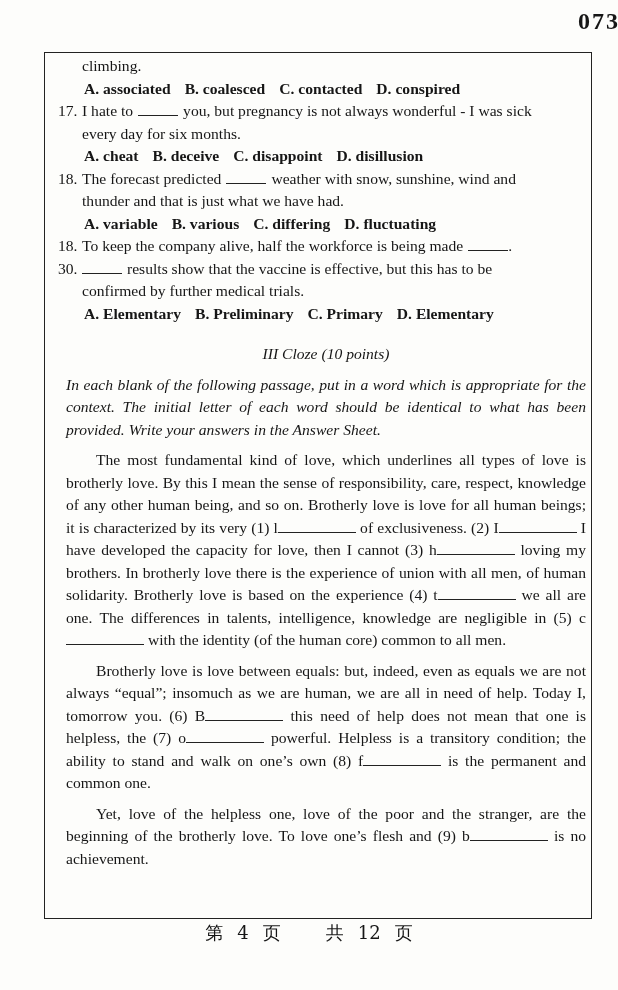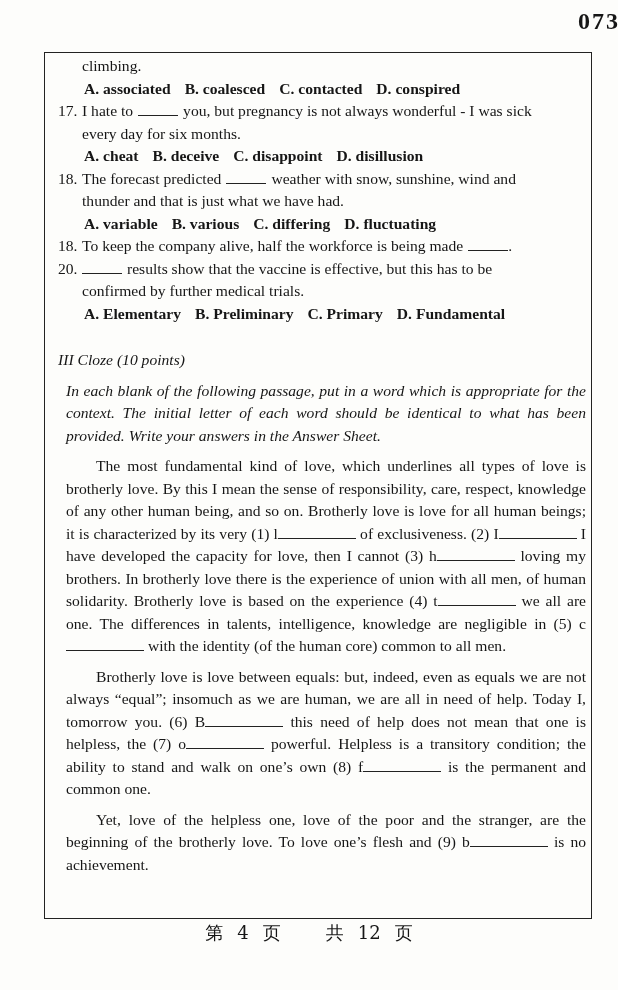--- a/index.html
+++ b/index.html
@@ -21,21 +21,21 @@
   }
   .q { margin: 0; text-align: justify; text-align-last: left; }
   .q .num { display: inline-block; width: 24px; }
   .q .cont { padding-left: 24px; }
   .opts { padding-left: 26px; white-space: nowrap; font-weight: bold; }
   .opts span { display: inline-block; }
   .opts span + span { margin-left: 14px; }
   .blank { display: inline-block; border-bottom: 1px solid #222; height: 14px; vertical-align: baseline; }
   .b5 { width: 40px; margin: 0 5px; }
   .b9 { width: 78px; }
-  .section { margin-top: 24px; font-style: italic; }
+  .section { margin-top: 18px; font-style: italic; text-align: center; }
   .para { text-align: justify; margin: 8px; }
   .para.indent { text-indent: 30px; }
   .footer {
     position: absolute; top: 921px; left: 0; width: 618px; text-align: center;
     font-family: "DejaVu Serif", "Liberation Serif", serif; font-size: 18px; word-spacing: 6px;
   }
   .footer span { margin: 0 7px; }
   .footer .gap { margin-left: 38px; }
 </style>
 </head>
@@ -68,24 +68,24 @@
     <div class="opts">
       <span>A. variable</span><span>B. various</span><span>C. differing</span><span>D. fluctuating</span>
     </div>
   </div>
 
   <div class="q">
     <div><span class="num">18.</span><span>To keep the company alive, half the workforce is being made</span><span class="blank b5" style="margin-right:0"></span><span>.</span></div>
   </div>
 
   <div class="q">
-    <div><span class="num">20.</span><span class="blank b5" style="margin-left:0"></span><span>results show that the vaccine is effective, but this has to be</span></div>
+    <div><span class="num">30.</span><span class="blank b5" style="margin-left:0"></span><span>results show that the vaccine is effective, but this has to be</span></div>
     <div class="cont">confirmed by further medical trials.</div>
     <div class="opts">
-      <span>A. Elementary</span><span>B. Preliminary</span><span>C. Primary</span><span>D. Fundamental</span>
+      <span>A. Elementary</span><span>B. Preliminary</span><span>C. Primary</span><span>D. Elementary</span>
     </div>
   </div>
 
   <div class="section">III Cloze (10 points)</div>
   <div class="para" style="font-style:italic">In each blank of the following passage, put in a word which is appropriate for the context.  The initial letter of each word should be identical to what has been provided.  Write your answers in the Answer Sheet.</div>
 
   <p class="para indent"><span>The most fundamental kind of love, which underlines all types of love is brotherly love.  By this I mean the sense of responsibility, care, respect, knowledge of any other human being, and so on.  Brotherly love is love for all human beings; it is characterized by its very </span><span>(1) l</span><span class="blank b9"></span><span> of exclusiveness.  </span><span>(2) I</span><span class="blank b9"></span><span> I have developed the capacity for love, then I cannot </span><span>(3) h</span><span class="blank b9"></span><span> loving my brothers.  In brotherly love there is the experience of union with all men, of human solidarity.  Brotherly love is based on the experience </span><span>(4) t</span><span class="blank b9"></span><span> we all are one.  The differences in talents, intelligence, knowledge are negligible in </span><span>(5) c</span><span class="blank b9"></span><span> with the identity (of the human core) common to all men.</span></p>
 
   <p class="para indent"><span>Brotherly love is love between equals: but, indeed, even as equals we are not always “equal”; insomuch as we are human, we are all in need of help. Today I, tomorrow you.  </span><span>(6) B</span><span class="blank b9"></span><span> this need of help does not mean that one is helpless, the </span><span>(7) o</span><span class="blank b9"></span><span> powerful.  Helpless is a transitory condition; the ability to stand and walk on one’s own </span><span>(8) f</span><span class="blank b9"></span><span> is the permanent and common one.</span></p>
 

